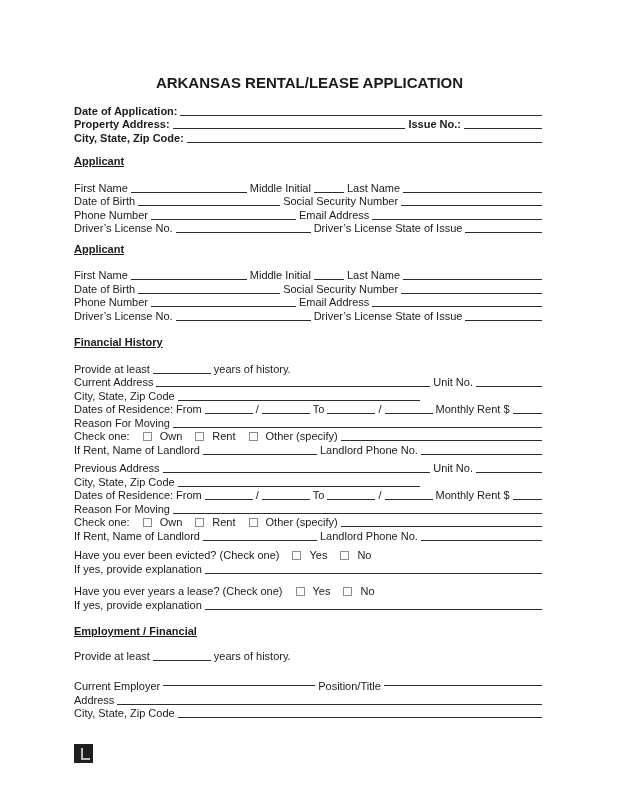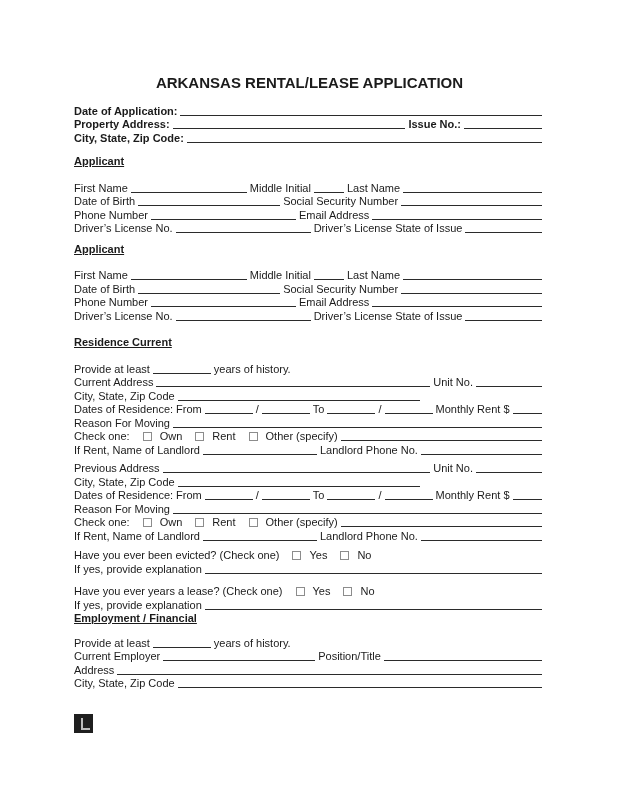--- a/index.html
+++ b/index.html
@@ -75,40 +75,40 @@
       <div class="row" style="margin-top: 10px;"><span class="h">Applicant</span></div>
       <div class="row" style="margin-top: 13px;"><span class="t">First Name</span><span class="u" style="width: 116px; flex: 0 0 116px;"></span><span class="t">Middle Initial</span><span class="u" style="width: 30px; flex: 0 0 30px;"></span><span class="t">Last Name</span><span class="u" style="flex: 1 1 20px;"></span></div>
       <div class="row"><span class="t">Date of Birth</span><span class="u" style="width: 142px; flex: 0 0 142px;"></span><span class="t">Social Security Number</span><span class="u" style="flex: 1 1 20px;"></span></div>
       <div class="row"><span class="t">Phone Number</span><span class="u" style="width: 145px; flex: 0 0 145px;"></span><span class="t">Email Address</span><span class="u" style="flex: 1 1 20px;"></span></div>
       <div class="row"><span class="t">Driver’s License No.</span><span class="u" style="width: 135px; flex: 0 0 135px;"></span><span class="t">Driver’s License State of Issue</span><span class="u" style="flex: 1 1 20px;"></span></div>
       <div class="row" style="margin-top: 7px;"><span class="h">Applicant</span></div>
       <div class="row" style="margin-top: 13px;"><span class="t">First Name</span><span class="u" style="width: 116px; flex: 0 0 116px;"></span><span class="t">Middle Initial</span><span class="u" style="width: 30px; flex: 0 0 30px;"></span><span class="t">Last Name</span><span class="u" style="flex: 1 1 20px;"></span></div>
       <div class="row"><span class="t">Date of Birth</span><span class="u" style="width: 142px; flex: 0 0 142px;"></span><span class="t">Social Security Number</span><span class="u" style="flex: 1 1 20px;"></span></div>
       <div class="row"><span class="t">Phone Number</span><span class="u" style="width: 145px; flex: 0 0 145px;"></span><span class="t">Email Address</span><span class="u" style="flex: 1 1 20px;"></span></div>
       <div class="row"><span class="t">Driver’s License No.</span><span class="u" style="width: 135px; flex: 0 0 135px;"></span><span class="t">Driver’s License State of Issue</span><span class="u" style="flex: 1 1 20px;"></span></div>
-      <div class="row" style="margin-top: 13px;"><span class="h">Residence Current</span></div>
+      <div class="row" style="margin-top: 13px;"><span class="h">Financial History</span></div>
       <div class="row" style="margin-top: 13px;"><span class="t">Provide at least</span><span class="u" style="width: 58px; flex: 0 0 58px;"></span><span class="t">years of history.</span></div>
       <div class="row"><span class="t">Current Address</span><span class="u" style="flex: 1 1 20px;"></span><span class="t">Unit No.</span><span class="u" style="width: 66px; flex: 0 0 66px;"></span></div>
       <div class="row"><span class="t">City, State, Zip Code</span><span class="u" style="width: 242px; flex: 0 0 242px;"></span></div>
       <div class="row"><span class="t">Dates of Residence: From</span><span class="u" style="width: 48px; flex: 0 0 48px;"></span><span class="t">/</span><span class="u" style="width: 48px; flex: 0 0 48px;"></span><span class="t">To</span><span class="u" style="width: 48px; flex: 0 0 48px;"></span><span class="t">/</span><span class="u" style="width: 48px; flex: 0 0 48px;"></span><span class="t">Monthly Rent $</span><span class="u" style="flex: 1 1 20px;"></span></div>
       <div class="row"><span class="t">Reason For Moving</span><span class="u" style="flex: 1 1 20px;"></span></div>
       <div class="row"><span class="t">Check one:</span><span class="cb"></span><span class="t">Own</span><span class="cb"></span><span class="t">Rent</span><span class="cb"></span><span class="t">Other (specify)</span><span class="u" style="flex: 1 1 20px;"></span></div>
       <div class="row"><span class="t">If Rent, Name of Landlord</span><span class="u" style="width: 114px; flex: 0 0 114px;"></span><span class="t">Landlord Phone No.</span><span class="u" style="flex: 1 1 20px;"></span></div>
       <div class="row" style="margin-top: 5px; align-items: flex-end;"><span class="t">Previous Address</span><span class="u" style="flex: 1 1 20px;"></span><span class="t">Unit No.</span><span class="u" style="width: 66px; flex: 0 0 66px;"></span></div>
       <div class="row"><span class="t">City, State, Zip Code</span><span class="u" style="width: 242px; flex: 0 0 242px;"></span></div>
       <div class="row"><span class="t">Dates of Residence: From</span><span class="u" style="width: 48px; flex: 0 0 48px;"></span><span class="t">/</span><span class="u" style="width: 48px; flex: 0 0 48px;"></span><span class="t">To</span><span class="u" style="width: 48px; flex: 0 0 48px;"></span><span class="t">/</span><span class="u" style="width: 48px; flex: 0 0 48px;"></span><span class="t">Monthly Rent $</span><span class="u" style="flex: 1 1 20px;"></span></div>
       <div class="row"><span class="t">Reason For Moving</span><span class="u" style="flex: 1 1 20px;"></span></div>
       <div class="row"><span class="t">Check one:</span><span class="cb"></span><span class="t">Own</span><span class="cb"></span><span class="t">Rent</span><span class="cb"></span><span class="t">Other (specify)</span><span class="u" style="flex: 1 1 20px;"></span></div>
       <div class="row"><span class="t">If Rent, Name of Landlord</span><span class="u" style="width: 114px; flex: 0 0 114px;"></span><span class="t">Landlord Phone No.</span><span class="u" style="flex: 1 1 20px;"></span></div>
       <div class="row" style="margin-top: 6px;"><span class="t">Have you ever been evicted? (Check one)</span><span class="cb"></span><span class="t">Yes</span><span class="cb"></span><span class="t">No</span></div>
       <div class="row"><span class="t">If yes, provide explanation</span><span class="u" style="flex: 1 1 20px;"></span></div>
       <div class="row" style="margin-top: 9px;"><span class="t">Have you ever years a lease? (Check one)</span><span class="cb"></span><span class="t">Yes</span><span class="cb"></span><span class="t">No</span></div>
       <div class="row"><span class="t">If yes, provide explanation</span><span class="u" style="flex: 1 1 20px;"></span></div>
-      <div class="row" style=""><span class="h">Employment / Financial</span></div>
+      <div class="row" style="margin-top: 13px;"><span class="h">Employment / Financial</span></div>
       <div class="row" style="margin-top: 11px;"><span class="t">Provide at least</span><span class="u" style="width: 58px; flex: 0 0 58px;"></span><span class="t">years of history.</span></div>
-      <div class="row" style=""><span class="t">Current Employer</span><span class="u" style="width: 152px; flex: 0 0 152px;"></span><span class="t">Position/Title</span><span class="u" style="flex: 1 1 20px;"></span></div>
+      <div class="row" style="margin-top: 17px; align-items: center;"><span class="t">Current Employer</span><span class="u" style="width: 152px; flex: 0 0 152px;"></span><span class="t">Position/Title</span><span class="u" style="flex: 1 1 20px;"></span></div>
       <div class="row"><span class="t">Address</span><span class="u" style="flex: 1 1 20px;"></span></div>
       <div class="row"><span class="t">City, State, Zip Code</span><span class="u" style="flex: 1 1 20px;"></span></div>
     </div>
   <div class="logo">
     <div class="glyph"></div>
   </div>
 </div>
 
 </body></html>

